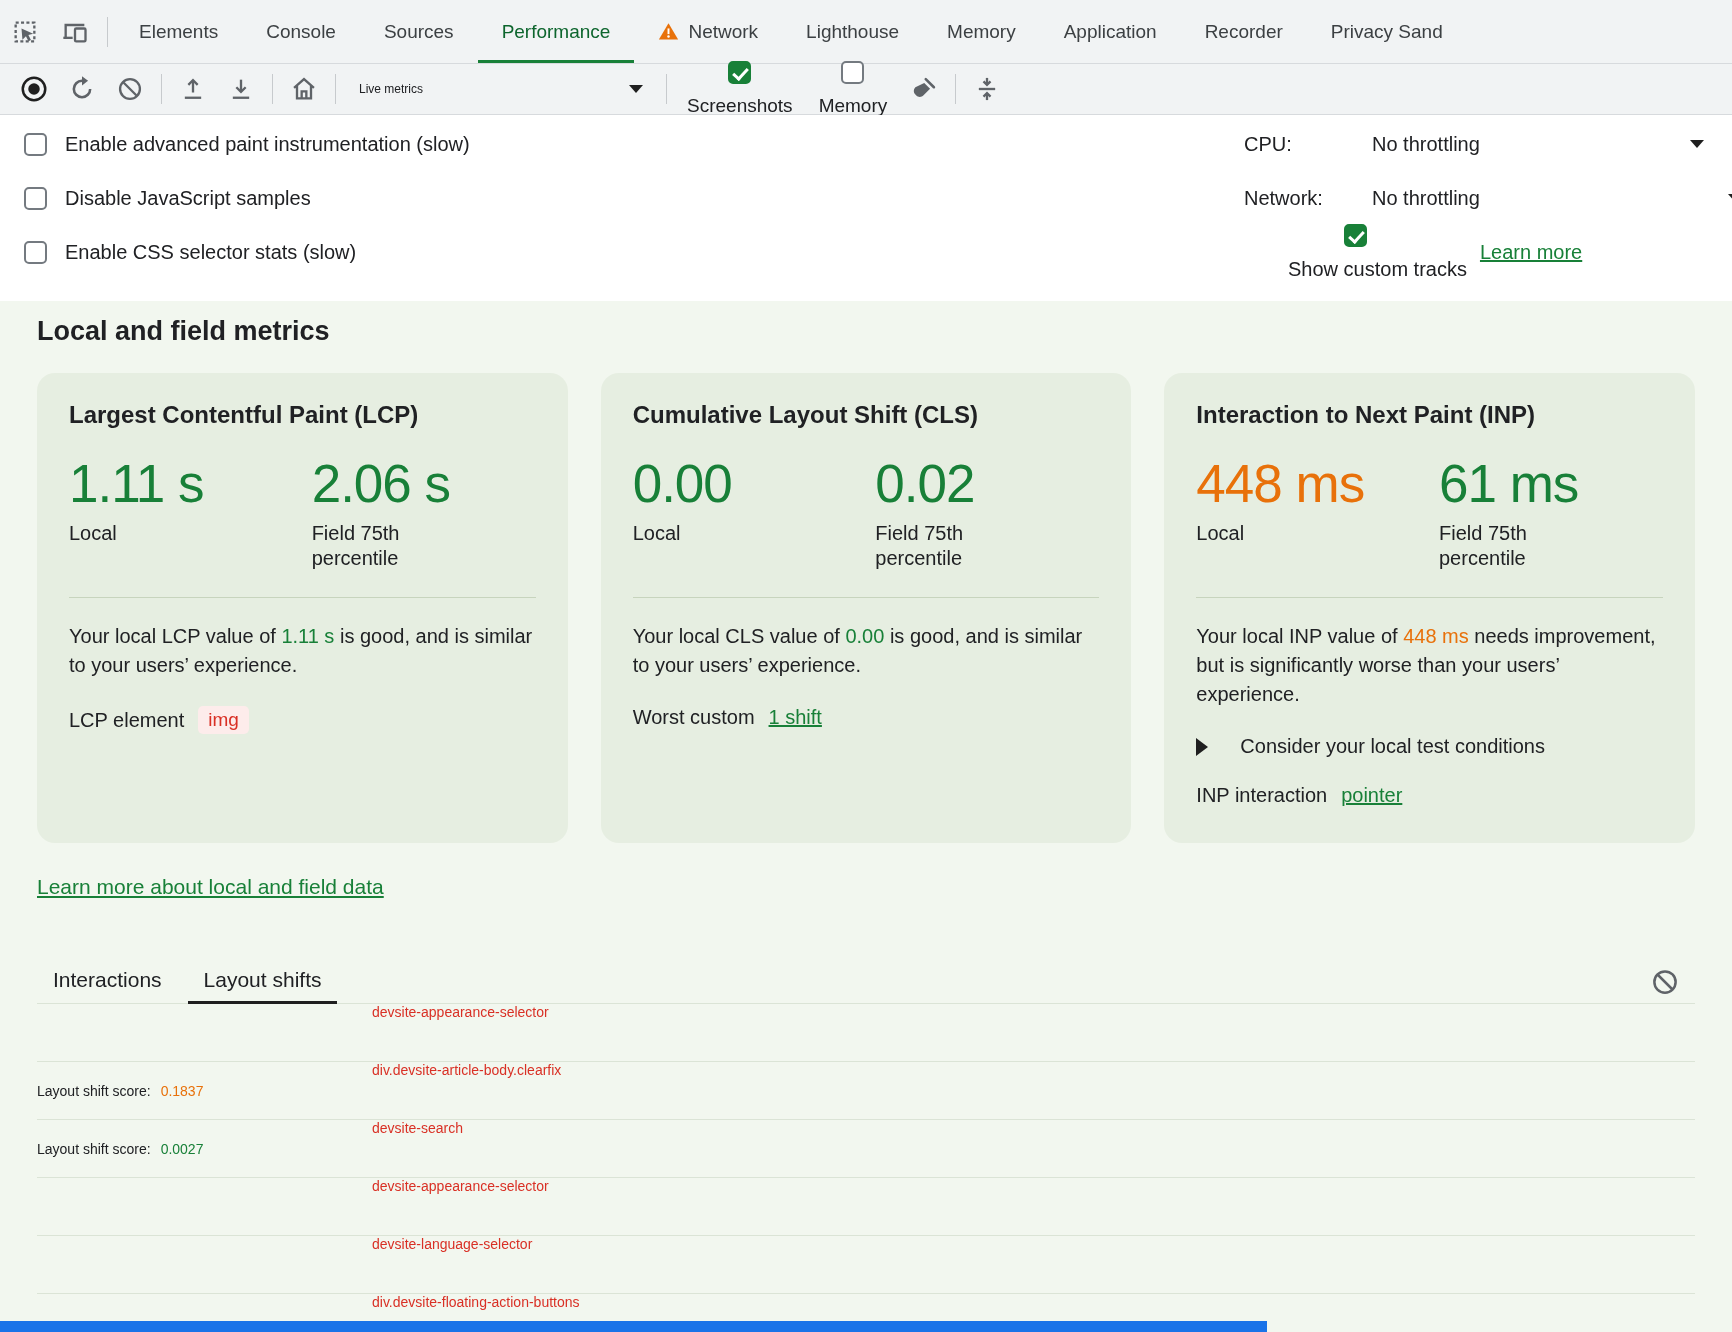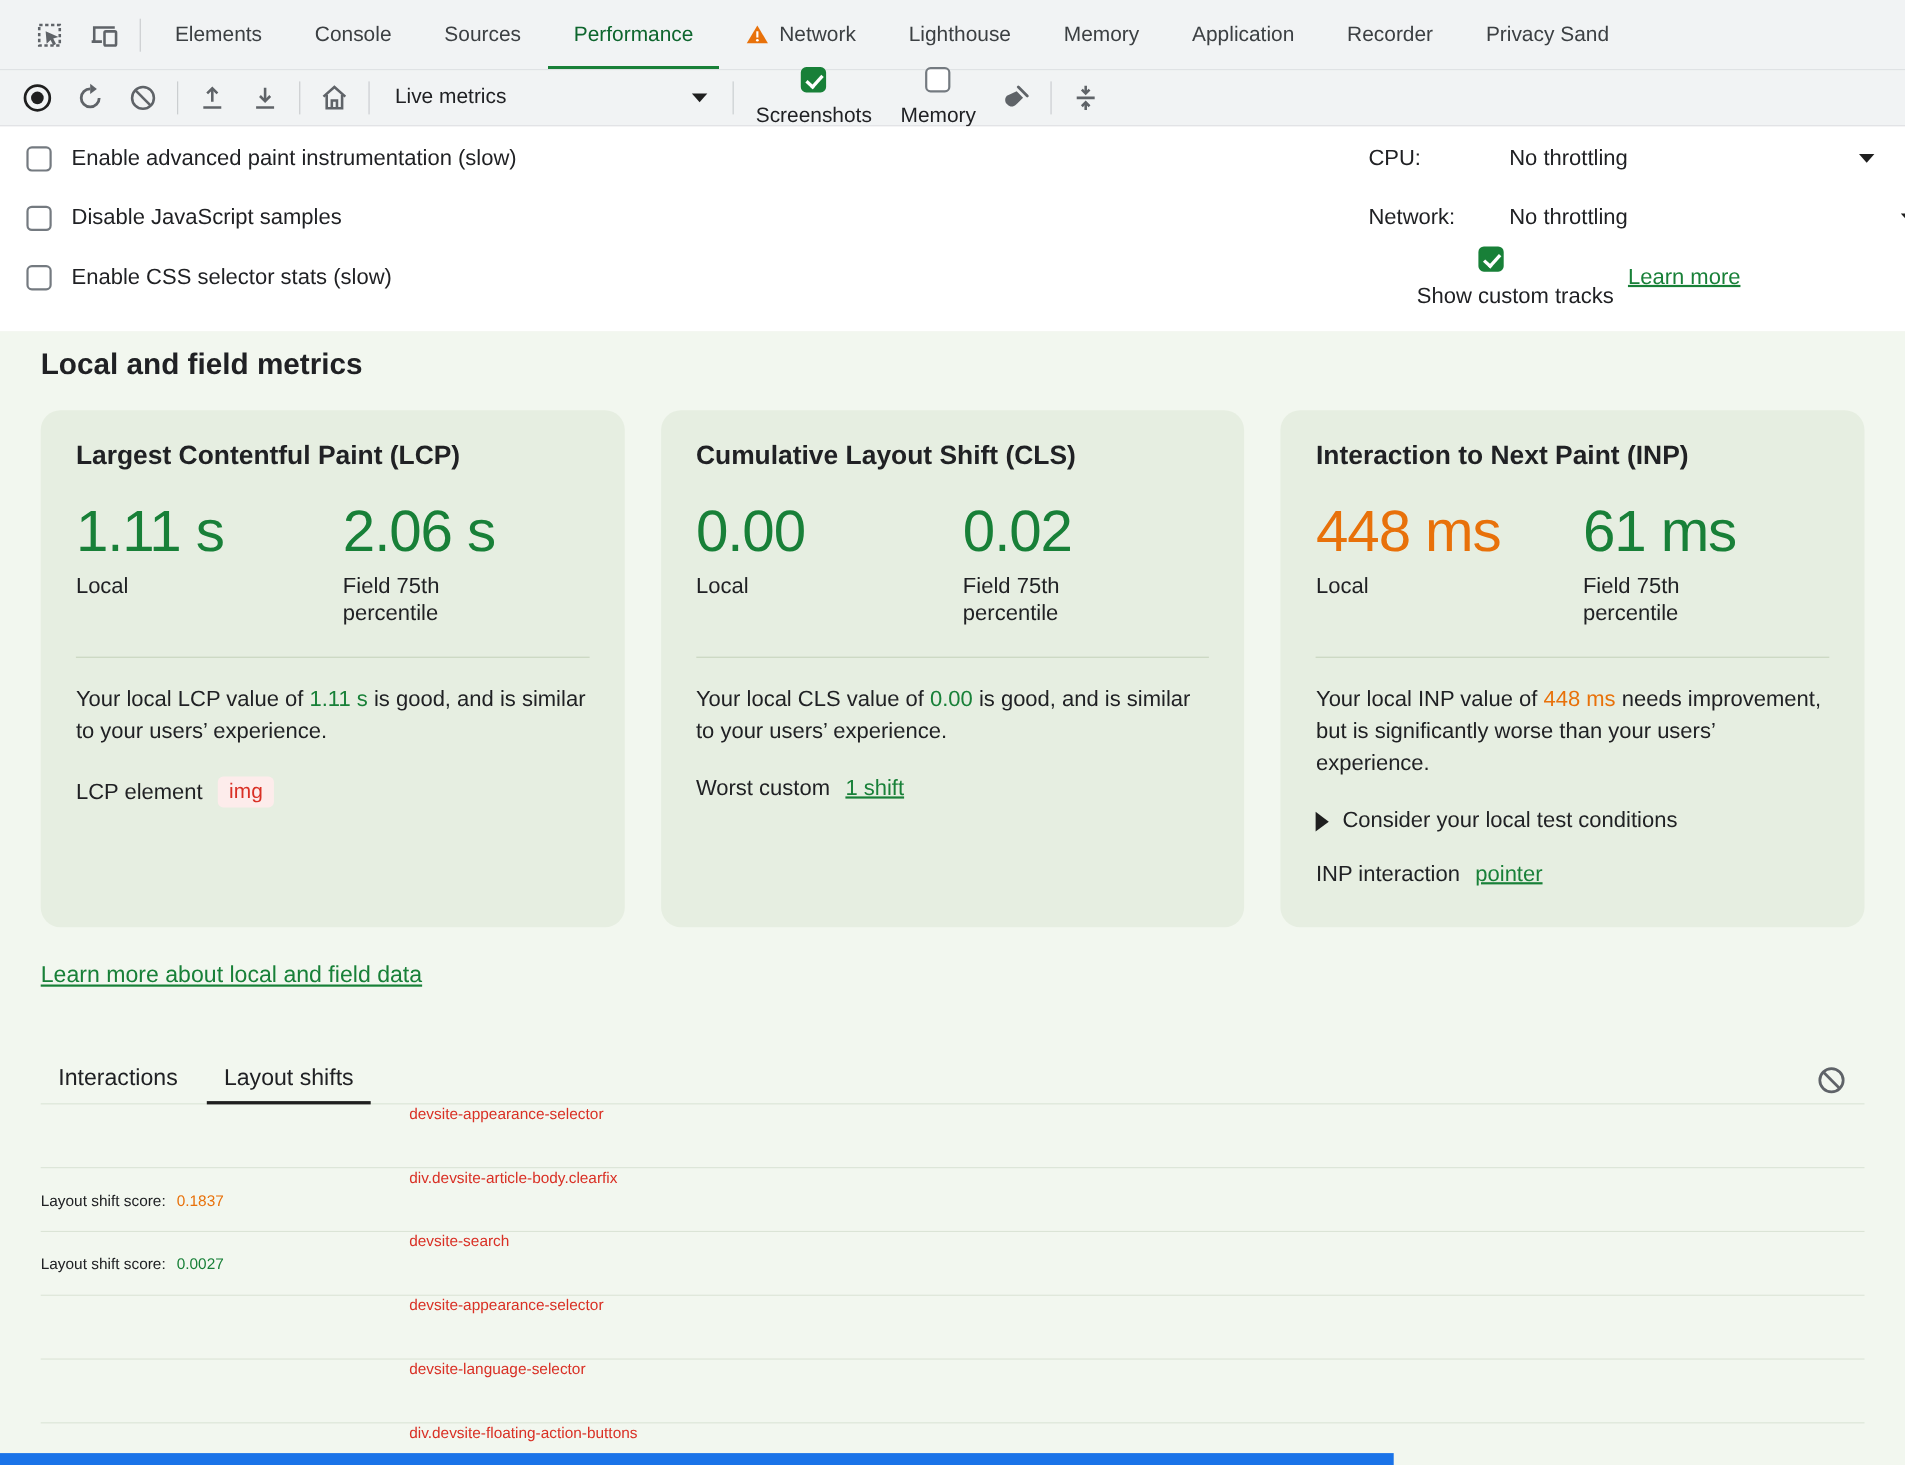--- a/index.html
+++ b/index.html
@@ -8,30 +8,30 @@
     --bar-bg:#f1f3f4; --main-bg:#f2f7ef; --card-bg:#e6eee1;
     --hair:#d7dadd; --row-line:#dbe4d6;
   }
   *{box-sizing:border-box;margin:0;padding:0;}
   html,body{width:1732px;height:1332px;}
   body{font-family:"Liberation Sans","DejaVu Sans",sans-serif;color:var(--text);background:#fff;position:relative;overflow:hidden;}
   svg{display:block;}
   .icon-btn{background:none;border:none;padding:0;display:flex;align-items:center;justify-content:center;cursor:pointer;}
 
   
-  .tabbar{height:64px;background:var(--bar-bg);border-bottom:1px solid var(--hair);display:flex;align-items:stretch;padding-left:20px;}
+  .tabbar{height:64px;background:var(--bar-bg);border-bottom:1px solid var(--hair);display:flex;align-items:stretch;padding-left:0;}
   .tabbar .icon-btn{width:50px;}
   .vsep{width:1px;height:30px;background:#c7cacd;margin:0 7px;align-self:center;flex:none;}
   .tab{display:flex;align-items:center;gap:9px;padding:0 24px;font-size:19px;color:#3c4043;cursor:pointer;white-space:nowrap;}
   .tab.active{color:var(--green-dark);box-shadow:inset 0 -3px 0 var(--green);}
 
   
   .toolbar{height:51px;background:var(--bar-bg);border-bottom:1px solid var(--hair);display:flex;align-items:center;padding:0 10px;}
   .toolbar .icon-btn{width:48px;height:42px;}
-  .dropdown{display:flex;align-items:center;width:316px;padding:0 16px;font-size:19px;cursor:pointer;}
+  .dropdown{display:flex;align-items:center;width:316px;padding:0 16px;font-size:12px;cursor:pointer;}
   .caret{width:0;height:0;border-left:7px solid transparent;border-right:7px solid transparent;border-top:8px solid #1f1f1f;flex:none;}
   .dropdown .caret{margin-left:auto;}
   .cb{width:23px;height:23px;border:2px solid #747a80;border-radius:5px;background:#fff;flex:none;position:relative;}
   .cb.checked{background:var(--green);border-color:var(--green);}
   .cb.checked::after{content:"";position:absolute;left:6px;top:2px;width:6px;height:12px;border:solid #fff;border-width:0 3px 3px 0;transform:rotate(42deg);}
   .cb-label{display:flex;align-items:center;gap:11px;font-size:19px;padding:0 13px;cursor:pointer;white-space:nowrap;flex-direction:column;}
 
   
   .settings{position:relative;background:#fff;height:186px;padding:2px 0 0 24px;}
   .setting-row{display:flex;align-items:center;gap:18px;height:54px;font-size:20px;cursor:pointer;}
@@ -52,21 +52,21 @@
   .vcol{display:flex;flex-direction:column;}
   .vcol.local{width:52%;}
   .value{font-size:53px;line-height:58px;letter-spacing:-1px;}
   .green{color:var(--green);}
   .orange{color:var(--orange);}
   .vlabel{font-size:20px;line-height:25px;margin-top:8px;max-width:140px;}
   .desc{font-size:20px;line-height:29px;margin-top:24px;}
   .extra{display:flex;align-items:center;gap:14px;margin-top:26px;font-size:20px;}
   .xlabel{font-weight:500;}
   .tag-chip{color:var(--red);background:#fdeceb;border-radius:5px;padding:3px 10px;font-size:19px;cursor:pointer;}
-  .consider{display:flex;align-items:center;gap:12px;margin-top:26px;font-size:20px;font-weight:500;cursor:pointer;}
+  .consider{display:flex;align-items:center;gap:32px;margin-top:26px;font-size:20px;font-weight:500;cursor:pointer;}
   .tri{width:0;height:0;border-top:9px solid transparent;border-bottom:9px solid transparent;border-left:12px solid #1f1f1f;flex:none;}
   .learn-link{display:inline-block;margin-top:32px;font-size:21px;}
 
   
   .logs{margin-top:60px;}
   .logs-header{display:flex;align-items:stretch;gap:10px;border-bottom:1px solid var(--row-line);height:45px;position:relative;}
   .log-tab{display:flex;align-items:center;padding:0 16px;font-size:21px;cursor:pointer;border-bottom:3px solid transparent;margin-bottom:-1px;color:var(--text);}
   .log-tab.active{border-bottom-color:#1f1f1f;}
   .clear-logs{position:absolute;right:10px;top:3px;width:40px;height:40px;}
   .log-row{display:flex;height:58px;border-bottom:1px solid var(--row-line);font-size:14px;}

